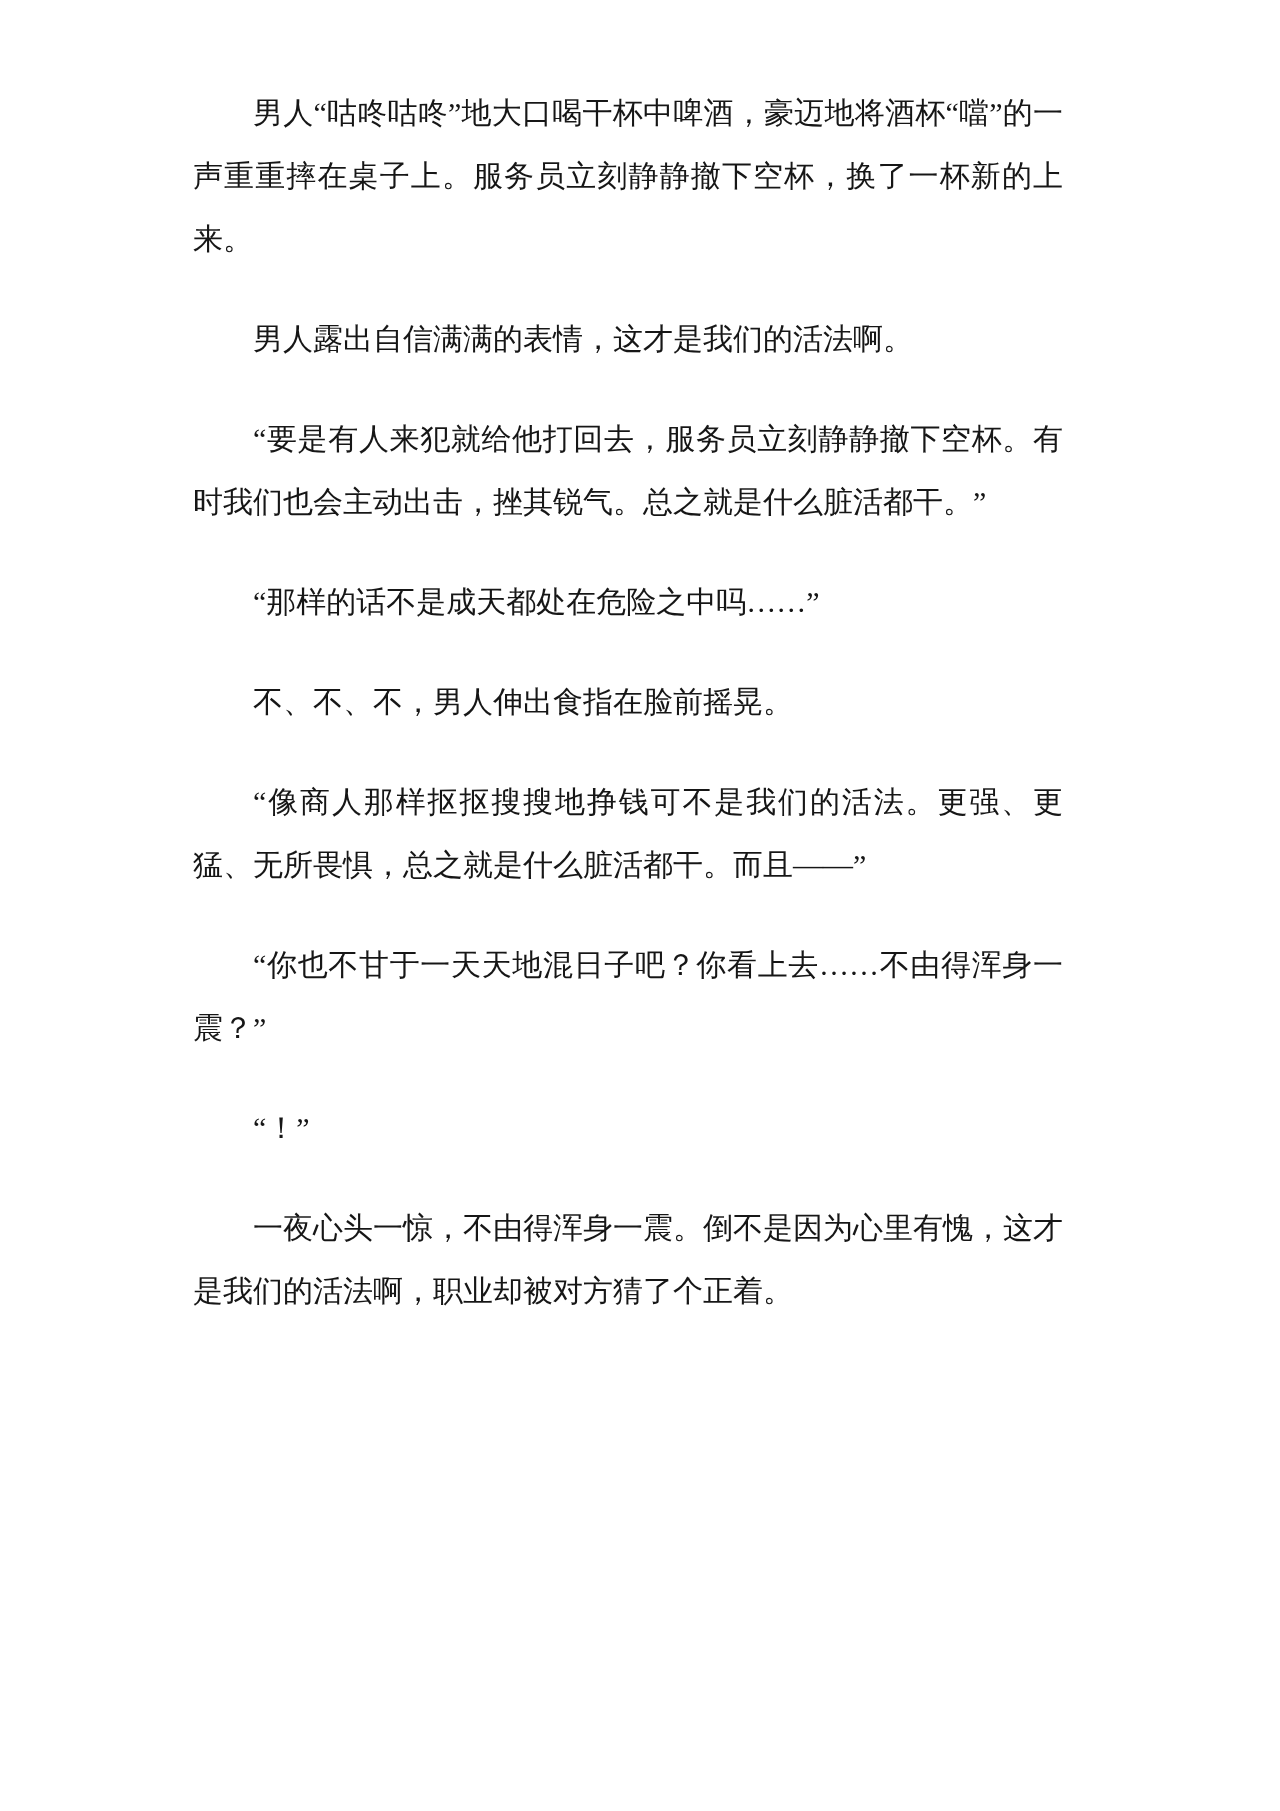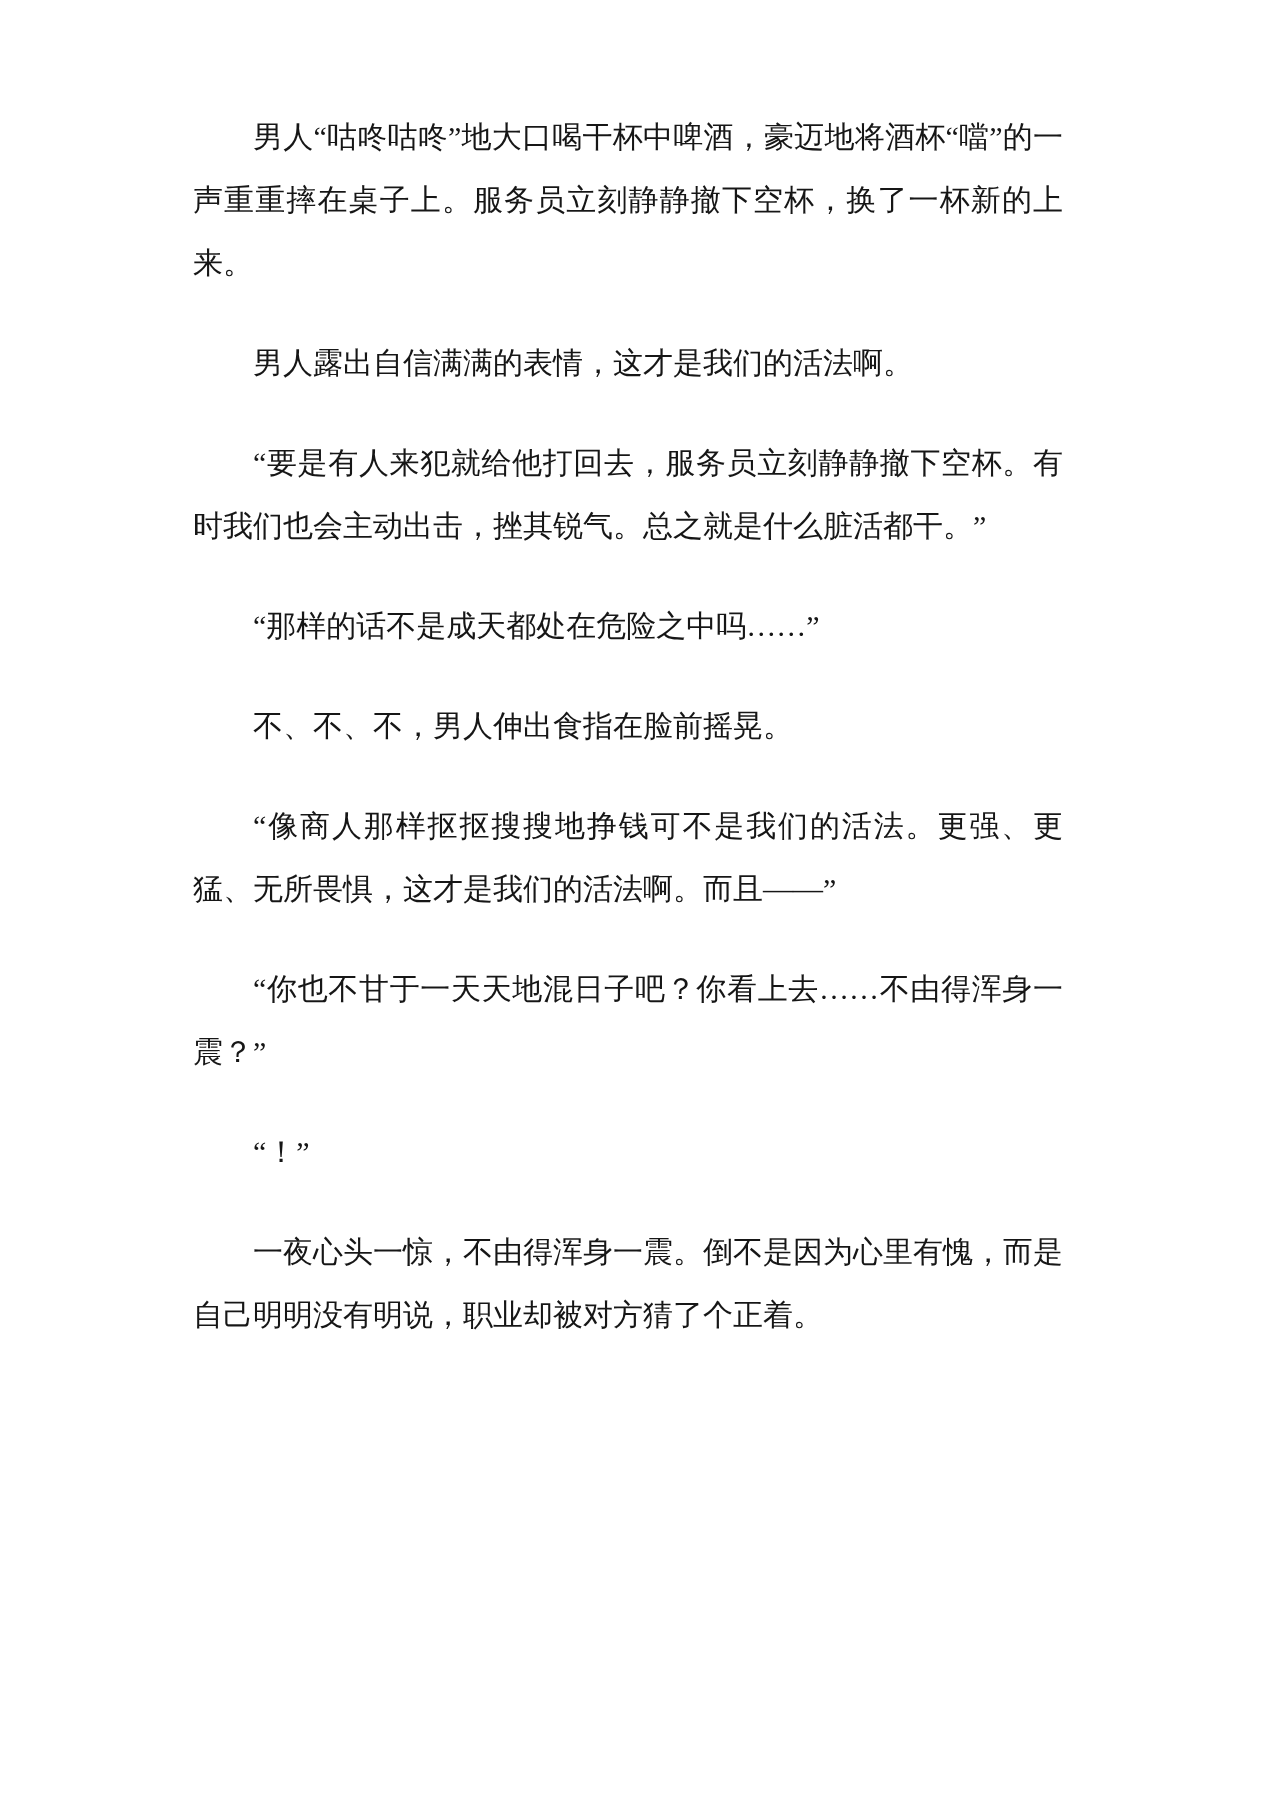--- a/index.html
+++ b/index.html
@@ -10,21 +10,21 @@
     width: 1280px;
     height: 1811px;
     background: #ffffff;
     overflow: hidden;
     box-sizing: border-box;
   }
   .page {
     box-sizing: border-box;
     width: 1280px;
     height: 1811px;
-    padding: 105px 217px 60px 193px;
+    padding: 81px 217px 60px 193px;
     background: #ffffff;
   }
   .doc-body {
     width: 870px;
     font-family: "Liberation Serif", "DejaVu Serif", serif;
     font-size: 30px;
     line-height: 63px;
     color: #161616;
     text-align: justify;
     text-justify: inter-ideograph;
@@ -40,18 +40,18 @@
 </head>
 <body>
 
 <div class="page">
   <div class="doc-body">
     <p>男人“咕咚咕咚”地大口喝干杯中啤酒，豪迈地将酒杯“噹”的一声重重摔在桌子上。服务员立刻静静撤下空杯，换了一杯新的上来。</p>
     <p>男人露出自信满满的表情，这才是我们的活法啊。</p>
     <p>“要是有人来犯就给他打回去，服务员立刻静静撤下空杯。有时我们也会主动出击，挫其锐气。总之就是什么脏活都干。”</p>
     <p>“那样的话不是成天都处在危险之中吗……”</p>
     <p>不、不、不，男人伸出食指在脸前摇晃。</p>
-    <p>“像商人那样抠抠搜搜地挣钱可不是我们的活法。更强、更猛、无所畏惧，这才是我们的活法啊。而且——”</p>
+    <p>“像商人那样抠抠搜搜地挣钱可不是我们的活法。更强、更猛、无所畏惧，总之就是什么脏活都干。而且——”</p>
     <p>“你也不甘于一天天地混日子吧？你看上去……不由得浑身一震？”</p>
     <p>“！”</p>
-    <p>一夜心头一惊，不由得浑身一震。倒不是因为心里有愧，而是自己明明没有明说，职业却被对方猜了个正着。</p>
+    <p>一夜心头一惊，不由得浑身一震。倒不是因为心里有愧，这才是我们的活法啊，职业却被对方猜了个正着。</p>
   </div>
 </div>
 
 </body></html>

